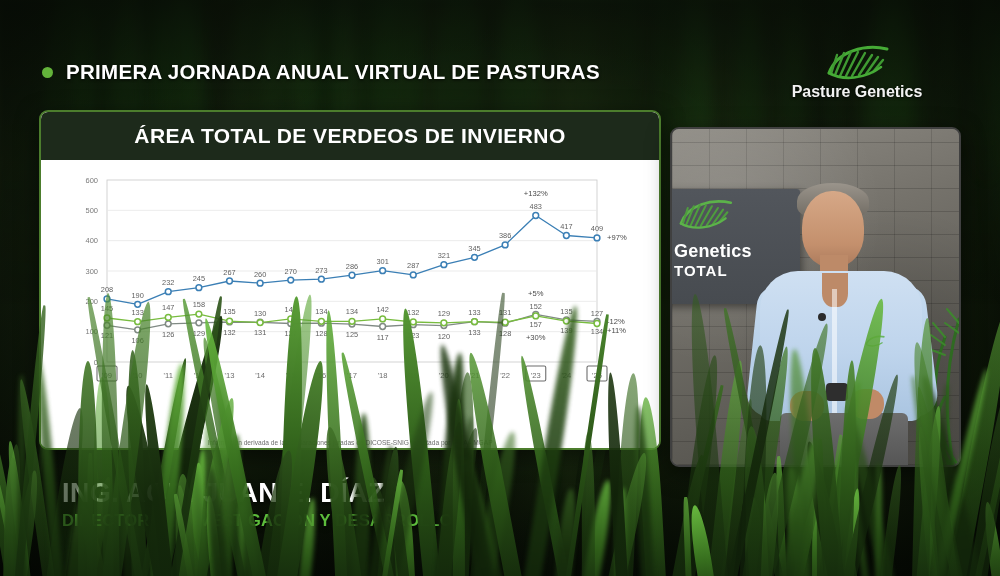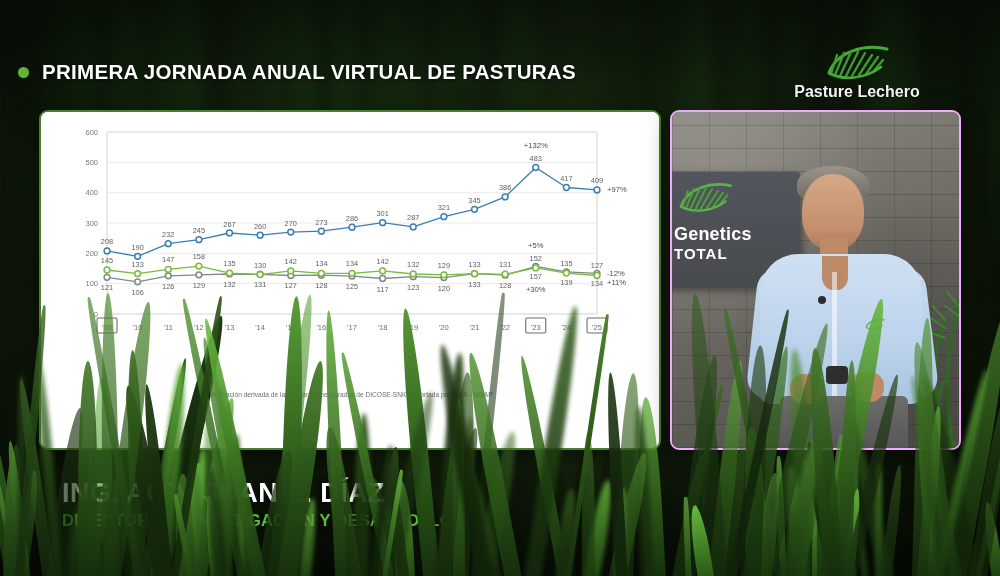--- a/index.html
+++ b/index.html
@@ -48,21 +48,21 @@
   }
   #vignette {
     position: absolute; inset: 0;
     background: radial-gradient(ellipse at 50% 45%, rgba(0,0,0,0) 40%, rgba(0,0,0,.45) 100%);
     pointer-events: none;
   }
 
   
   #header {
     position: absolute; left: 0; top: 52px; height: 40px;
-    display: flex; align-items: center; gap: 13px; padding-left: 18px;
+    display: flex; align-items: center; gap: 13px; padding-left: 42px;
   }
   #header-dot { width: 11px; height: 11px; border-radius: 50%; background: #63b33a; flex: none; }
   #header-title {
     color: #ffffff; font-size: 20.5px; font-weight: bold;
     letter-spacing: .3px; white-space: nowrap;
     text-shadow: 0 1px 3px rgba(0,0,0,.8);
   }
 
   
   #brand { position: absolute; right: 48px; top: 42px; width: 190px; text-align: center; }
@@ -106,22 +106,22 @@
   #plot-wrap { position: relative; height: 248px; }
   #plot-svg { display: block; }
 
   #footnote {
     position: absolute; left: 0; right: 0; bottom: 4px; text-align: center;
     font-size: 6.6px; color: #6d6d6d;
   }
 
   
   #video {
-    position: absolute; left: 670px; top: 110px; width: 291px; height: 340px;
-    border: 2px solid #f0abfc; border-radius: 9px; overflow: hidden;
+    position: absolute; left: 670px; top: 127px; width: 291px; height: 340px;
+    border: 2px solid #404040; border-radius: 9px; overflow: hidden;
     background: #6b6a66;
     box-shadow: 0 6px 22px rgba(0,0,0,.55);
   }
   #wall {
     position: absolute; inset: 0;
     background:
       repeating-linear-gradient(0deg, rgba(0,0,0,.16) 0 1px, rgba(0,0,0,0) 1px 23px),
       repeating-linear-gradient(90deg, rgba(0,0,0,.13) 0 1px, rgba(0,0,0,0) 1px 37px),
       linear-gradient(160deg, #8e8b84 0%, #75726b 35%, #5f5d57 70%, #4d4b46 100%);
   }
@@ -411,24 +411,27 @@
         <path d="M19 33 L 30 9"></path>
           <path d="M25 33 L 37 9"></path>
         <path d="M31 33 L 44 10"></path>
           <path d="M38 32 L 51 12"></path>
         <path d="M45 31 L 57 14"></path>
           <path d="M52 29 L 62 17"></path>
       </g>
       <path d="M8 30 C 22 38, 44 36, 60 24" fill="none" stroke="#46ab36" stroke-width="2.6" stroke-linecap="round"></path>
     </svg>
   </div>
-  <div id="brand-name">Pasture Lechero</div>
+  <div id="brand-name">Pasture Genetics</div>
 </div>
 
 <div id="slide">
+  <div id="slide-header">
+    <div id="slide-title">ÁREA TOTAL DE VERDEOS DE INVIERNO</div>
+  </div>
   <div id="slide-body">
 
 
     <div id="plot-wrap">
       <svg id="plot-svg" width="602" height="248" viewBox="0 0 602 248">
           <rect x="56" y="14" width="490" height="182" fill="#fff" stroke="#c9c9c9" stroke-width="0.8"></rect>
           <text x="47" y="198.6" font-size="7.5" fill="#7a7a7a" text-anchor="end" font-family="&quot;Liberation Sans&quot;, sans-serif">0</text>
           <line x1="56" y1="165.66666666666666" x2="546" y2="165.66666666666666" stroke="#e6e6e6" stroke-width="0.8"></line>
           <text x="47" y="168.26666666666665" font-size="7.5" fill="#7a7a7a" text-anchor="end" font-family="&quot;Liberation Sans&quot;, sans-serif">100</text>
           <line x1="56" y1="135.33333333333334" x2="546" y2="135.33333333333334" stroke="#e6e6e6" stroke-width="0.8"></line>

